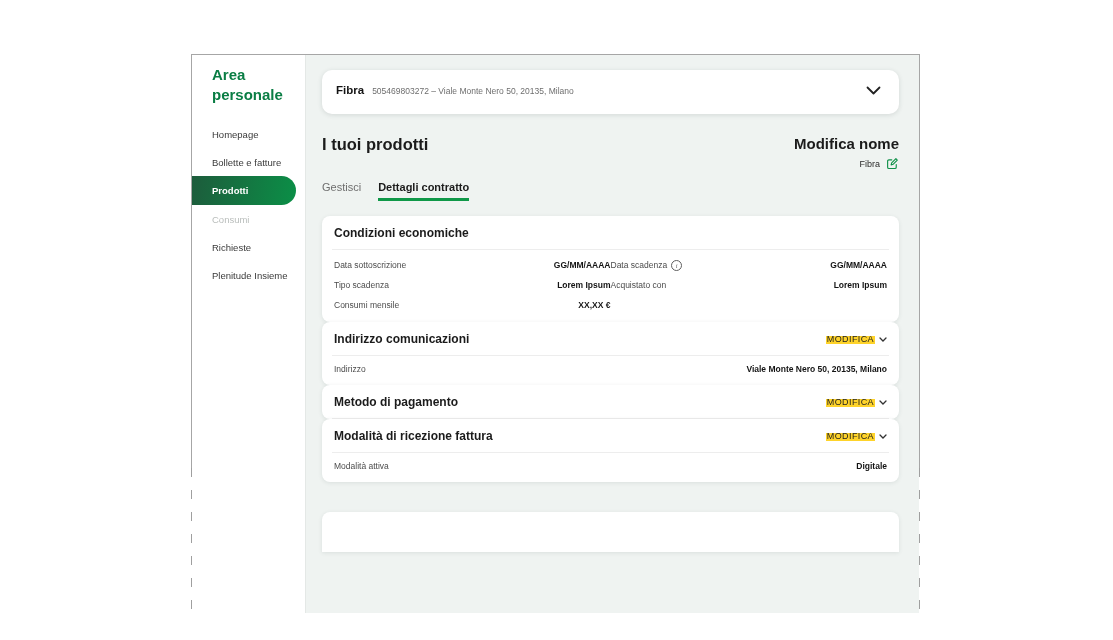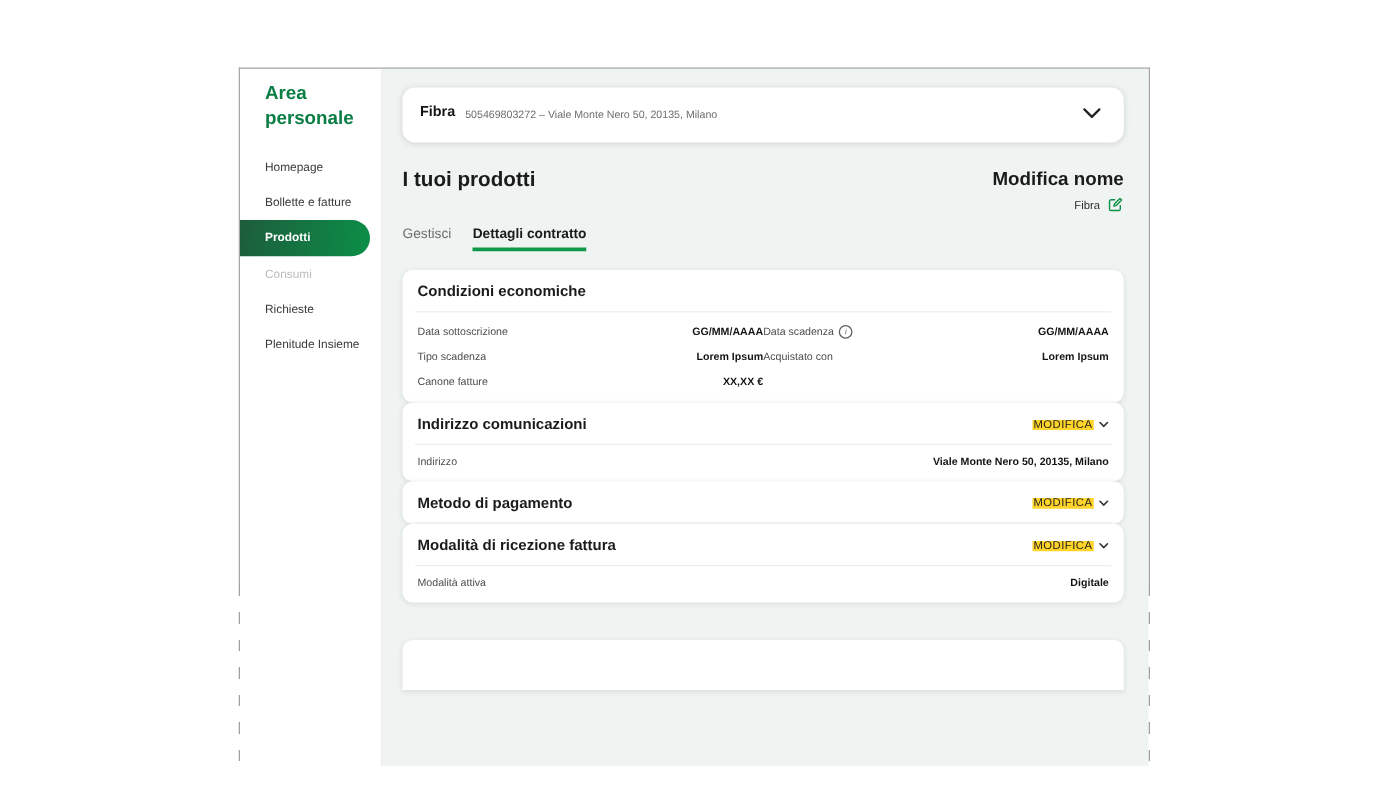--- a/index.html
+++ b/index.html
@@ -157,21 +157,21 @@
                 <span class="f-label">Tipo scadenza</span>
                 <span class="f-value">Lorem Ipsum</span>
               </div>
               <div class="half">
                 <span class="f-label">Acquistato con</span>
                 <span class="f-value">Lorem Ipsum</span>
               </div>
             </div>
             <div class="pair-row">
               <div class="half l">
-                <span class="f-label">Canone fatture</span>
+                <span class="f-label">Consumi mensile</span>
                 <span class="f-value">XX,XX €</span>
               </div>
               <div class="half"></div>
             </div>
           </div>
         </div>
 
         <div class="card">
           <div class="card-head">
             <span class="card-title">Indirizzo comunicazioni</span>

